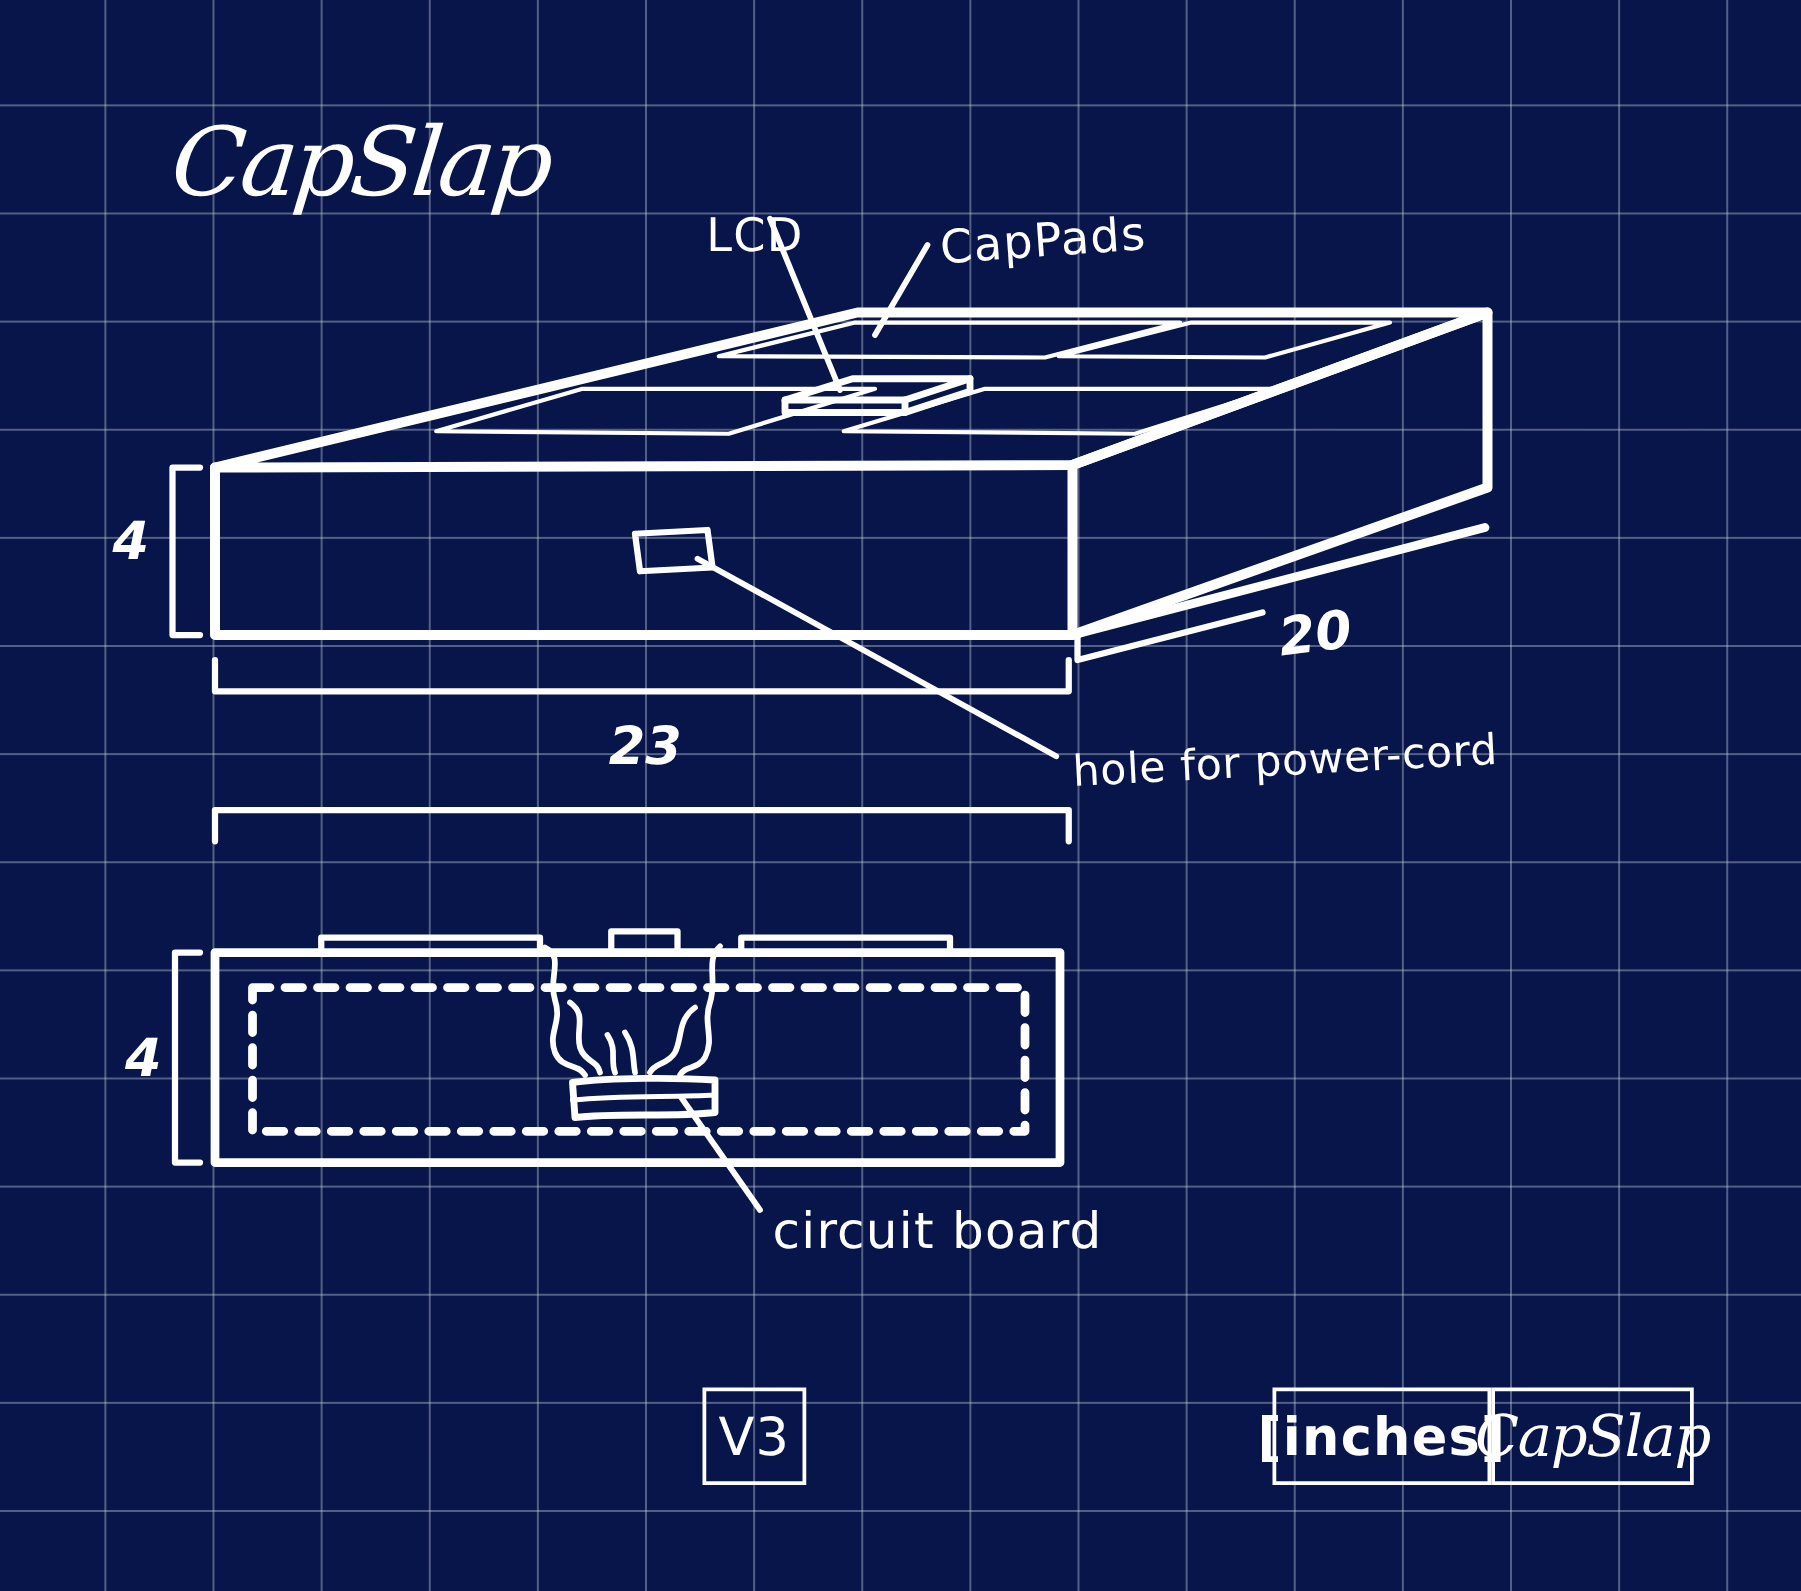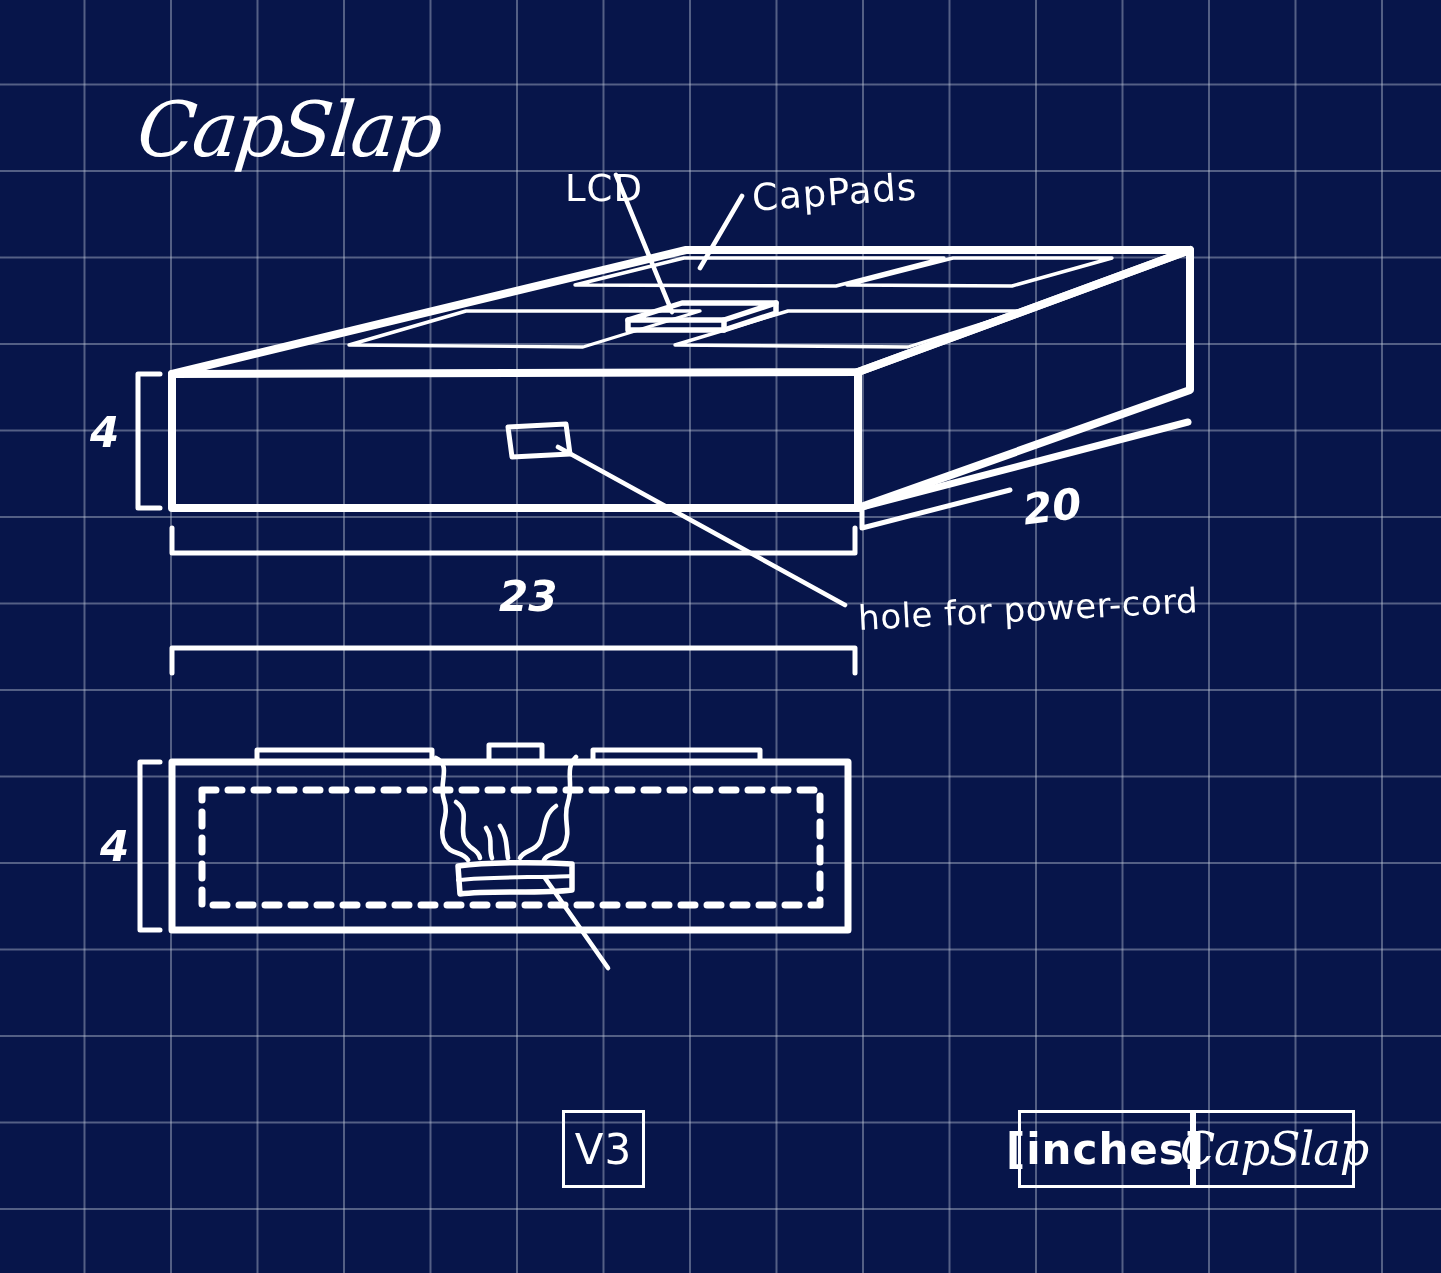--- a/index.html
+++ b/index.html
@@ -148,24 +148,25 @@
   </svg>
 
   <div class="hw title-main" style="left:138px; top:85px;">CapSlap</div>
 
   <div class="hw lbl" style="left:565px; top:143px;margin-top:24px;">LCD</div>
 
   <div class="hw lbl" style="left:752px; top:171px; transform:rotate(-4deg);">CapPads</div>
 
   <div class="hw lead" style="left:858px; top:589px; transform:rotate(-3deg);">hole for power-cord</div>
 
+  <div class="hw lbl" style="left:618px; top:962px; font-size:40px;">circuit board</div>
 
   <div class="hw dim" style="left:90px; top:408px;">4</div>
 
-  <div class="hw dim" style="left:499px; top:572px;">23</div>
+  <div class="hw dim" style="left:487px; top:572px;">23</div>
 
   <div class="hw dim" style="left:1023px; top:482px; transform:rotate(-7deg);">20</div>
 
   <div class="hw dim" style="left:100px; top:822px;">4</div>
 
   <div class="tb-cell tbtxt" style="left:562px; width:83px;">V3</div>
   <div class="tb-cell tbtxt" style="left:1018px; width:175px;font-weight:bold;">[inches]</div>
   <div class="tb-cell tbtxt script" style="left:1193px; width:162px; font-size:46px; letter-spacing:-1px;">CapSlap</div>
 
 </div>

